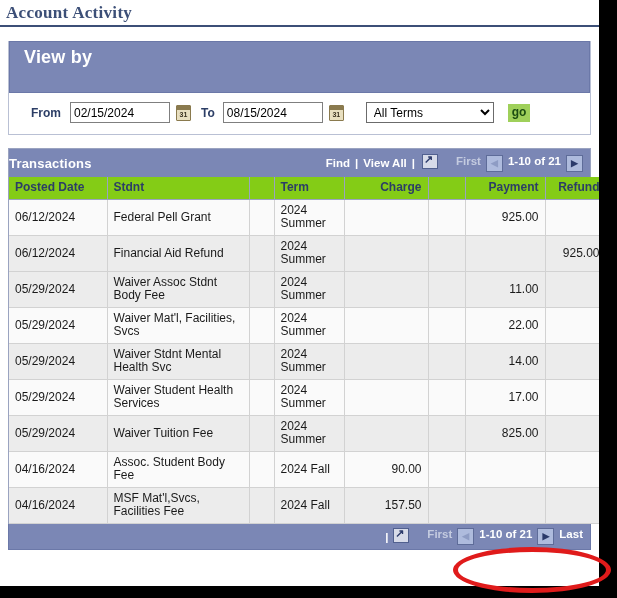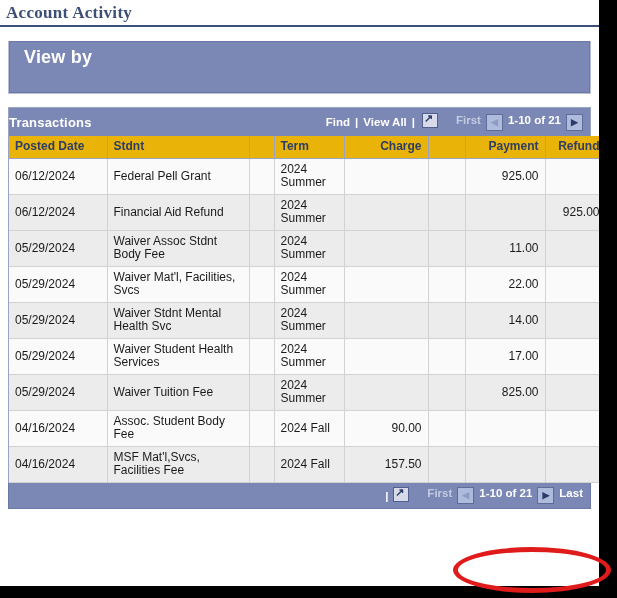--- a/index.html
+++ b/index.html
@@ -204,21 +204,21 @@
   }
   .pg-arrow.disabled { color: #8e9cc4; }
 
   table.txn {
     width: 100%;
     border-collapse: collapse;
     font-size: 12px;
     table-layout: fixed;
   }
   table.txn th {
-    background: #eab308;
+    background: #84cc16;
     color: #2c3e66;
     font-size: 12px;
     font-weight: bold;
     border-right: 1px solid #9aa3c0;
     border-bottom: 1px solid #9aa3c0;
     padding: 4px 6px 5px 6px;
     text-align: left;
     vertical-align: top;
     line-height: 13px;
   }
@@ -284,20 +284,38 @@
 
 <div class="page">
 
   <div>
     <div class="page-title">Account Activity</div>
   </div>
   <div class="title-rule"></div>
 
   <div class="viewby-wrap">
     <div class="viewby-head">View by</div>
+    <div class="viewby-body">
+
+      <span class="lbl from">From</span>
+      <input class="date-input" type="text" value="02/15/2024" style="">
+      <span class="cal-icon">
+        <span>31</span>
+      </span>
+
+      <span class="lbl to">To</span>
+      <input class="date-input" type="text" value="08/15/2024" style="">
+      <span class="cal-icon">
+        <span>31</span>
+      </span>
+
+      <select class="term-select"><option>All Terms</option><option>2024 Summer</option><option>2024 Fall</option></select>
+
+      <button class="go-btn">go</button>
+    </div>
   </div>
 
   <div class="grid-wrap">
     <div class="grid-head">
       <span class="gtitle">Transactions</span>
       <span class="spacer"></span>
 
       <span class="nav-links">
         <a href="#">Find</a>
         <span class="nav-sep">|</span>

